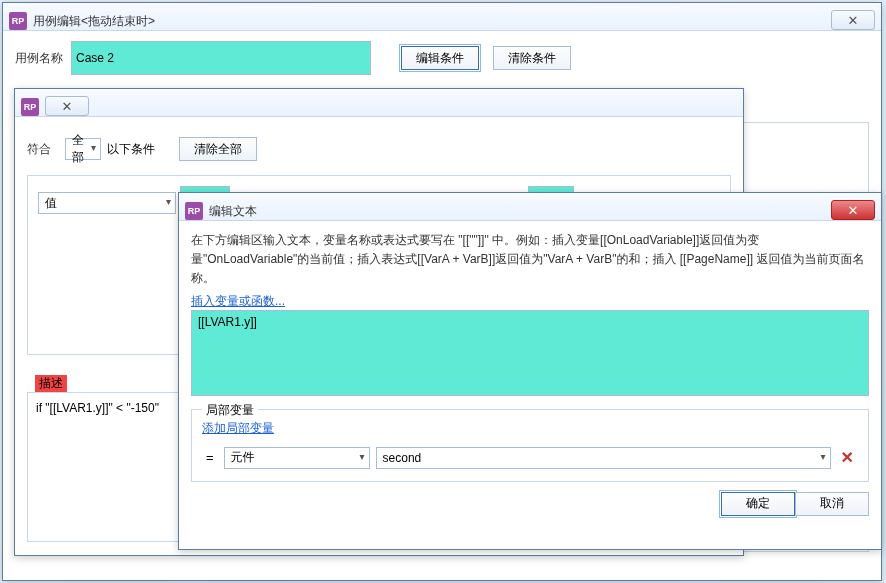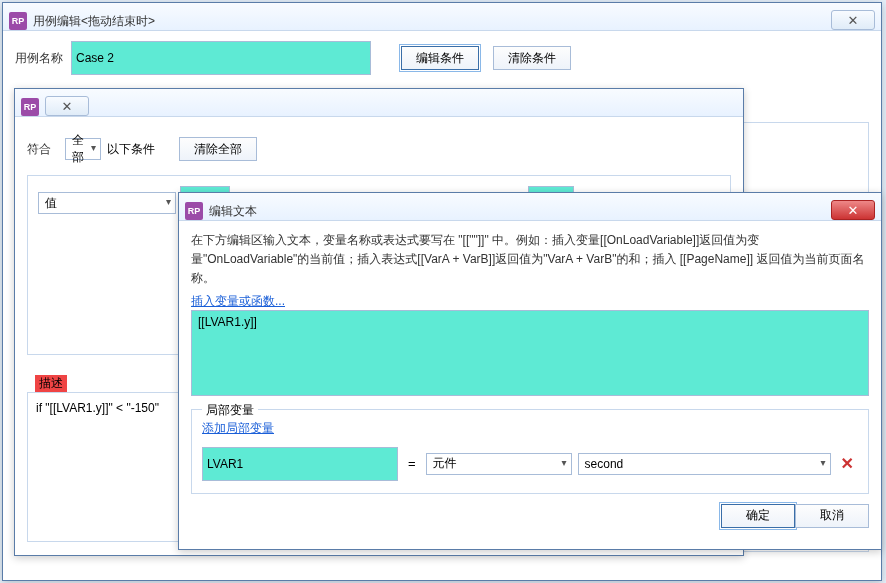--- a/index.html
+++ b/index.html
@@ -139,21 +139,20 @@
   </div>
   <div class="win-body">
     <div class="help-text">在下方编辑区输入文本，变量名称或表达式要写在 "[[""]]" 中。例如：插入变量[[OnLoadVariable]]返回值为变量"OnLoadVariable"的当前值；插入表达式[[VarA + VarB]]返回值为"VarA + VarB"的和；插入 [[PageName]] 返回值为当前页面名称。</div>
     <span class="link">插入变量或函数...</span>
     <textarea class="textarea" style="">[[LVAR1.y]]</textarea>
 
     <div class="fieldset">
       <span class="fieldset-legend">局部变量</span>
       <span class="link">添加局部变量</span>
       <div class="lvar-row">
-        <input class="text-input" style="width: 196px;" value="LVAR1">
         <span class="eq">=</span>
         <span class="select" style="width:146px">
             <span>元件</span>
           </span>
         <span class="select" style="flex:1">
             <span>second</span>
           </span>
         <span class="x-icon">✕</span>
       </div>
     </div>

